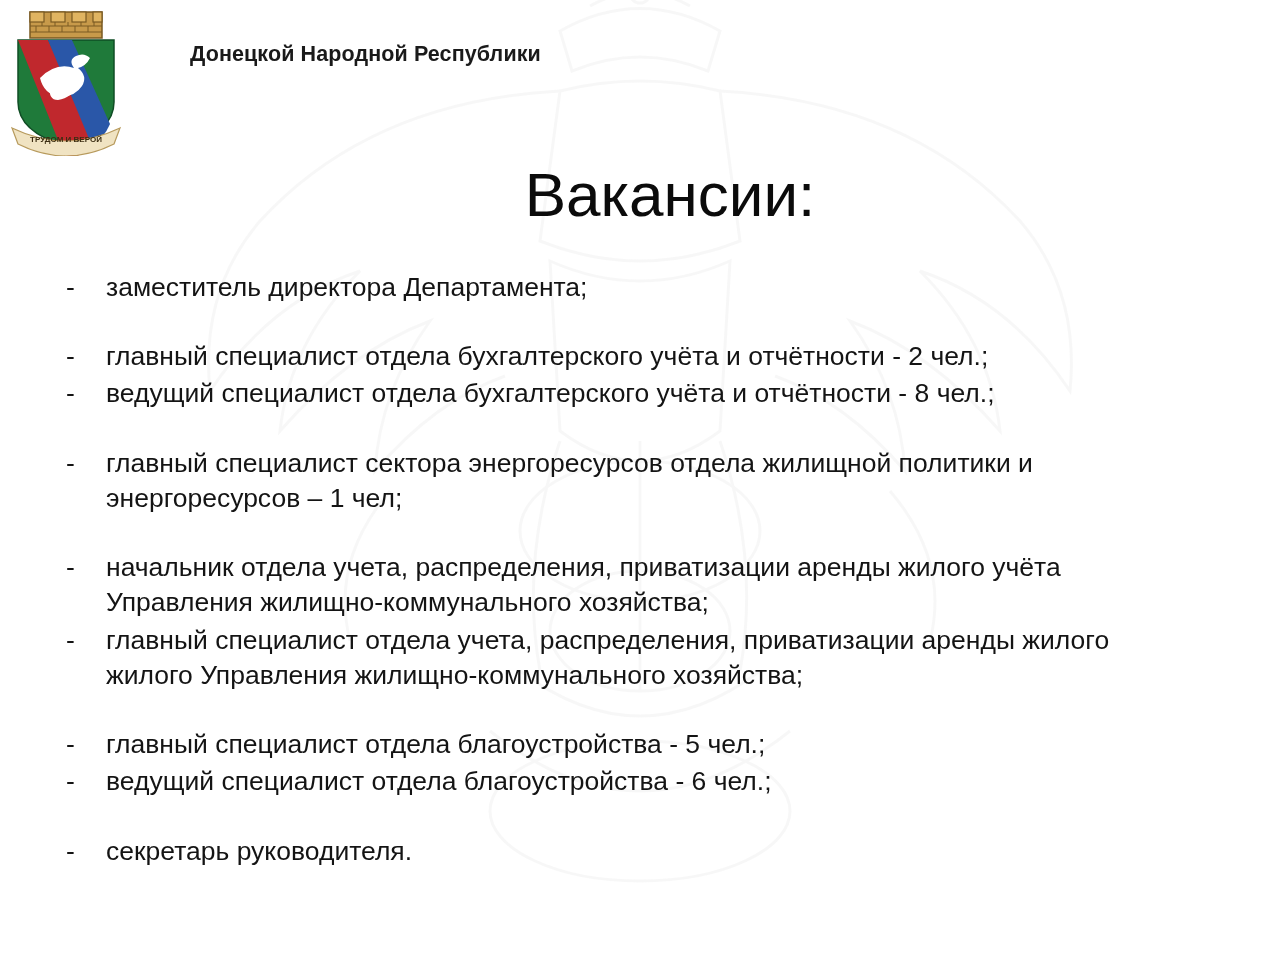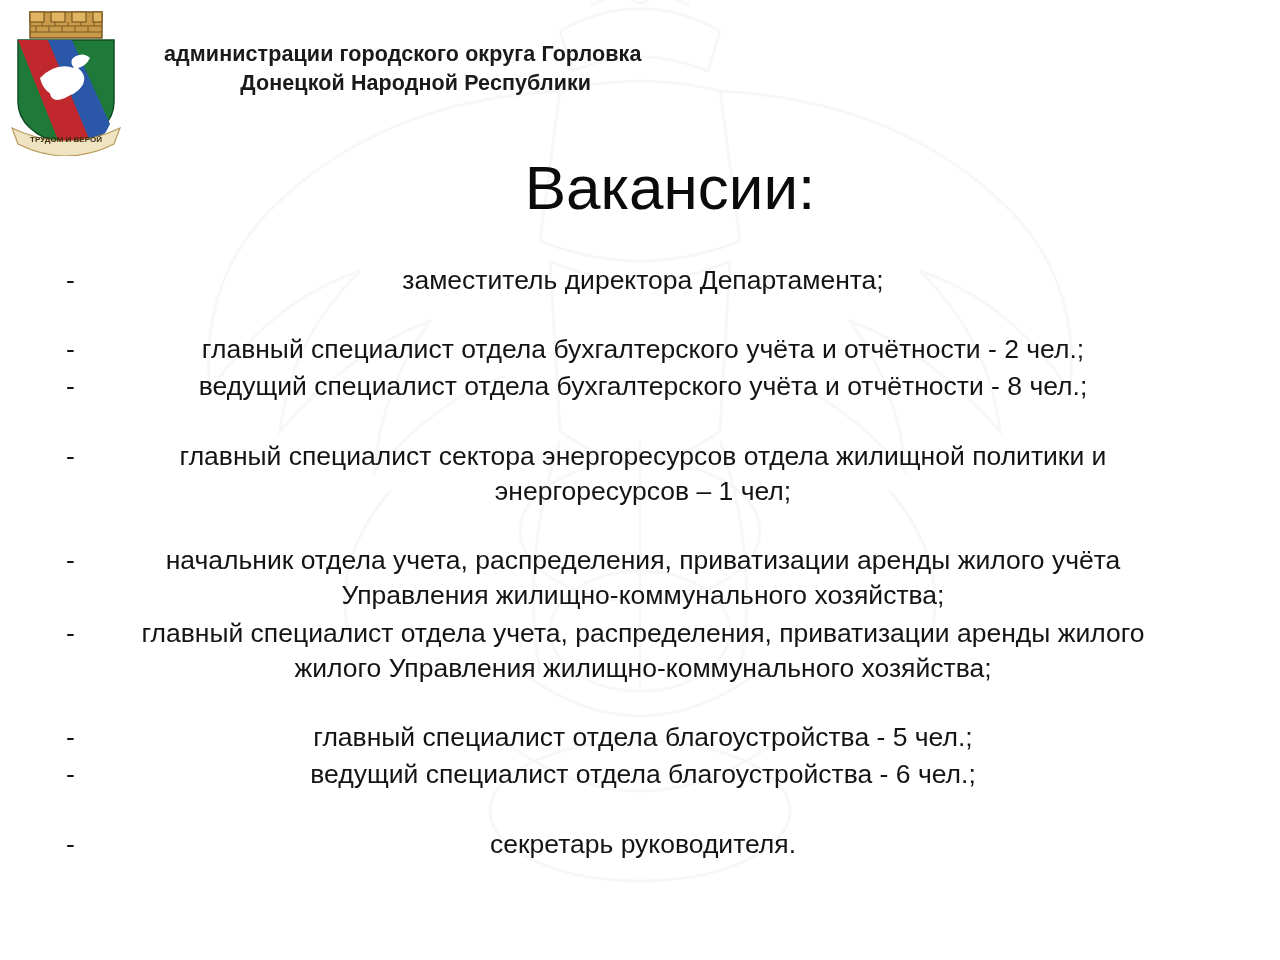--- a/index.html
+++ b/index.html
@@ -63,21 +63,21 @@
   .org-title .l2 { padding-left: 34px; }
   .org-title .l3 { padding-left: 60px; text-align: center; }
 
   .slide-title {
     position: relative;
     z-index: 2;
     text-align: center;
     font-size: 62px;
     line-height: 1;
     color: #0b0b0b;
-    margin-top: 1px;
+    margin-top: 8px;
     margin-left: 60px;
     font-weight: 400;
   }
 
   .content {
     position: relative;
     z-index: 2;
     margin: 44px 60px 0 60px;
     font-size: 26.5px;
     line-height: 1.33;
@@ -96,21 +96,20 @@
   }
   .dash {
     flex: 0 0 40px;
     text-align: left;
     padding-left: 6px;
     color: #141414;
   }
   .btext {
     flex: 1 1 auto;
     padding-right: 40px;
-    text-align: center;
   }
 </style>
 </head>
 <body>
 
 <div class="slide">
 
   <svg class="watermark" viewBox="0 0 1100 980" aria-hidden="true">
     <g fill="none" stroke="#e6e6e6" stroke-width="3">
 
@@ -175,21 +174,20 @@
           <path d="M30 70 q16 -16 34 -10 q-6 -8 2 -12 q8 -4 14 2 q-4 8 -12 10 q10 8 4 18 q-8 12 -24 10 q-14 -2 -18 -18 z"></path>
           <path d="M40 78 q14 6 28 -2 q-6 14 -20 16 q-10 0 -8 -14 z"></path>
         </g>
 
         <path d="M2 120 q54 26 108 0 l-6 16 q-48 24 -96 0 z" fill="#f0e3c2" stroke="#b79a5c" stroke-width="1.2"></path>
         <text x="56" y="134" font-family="Liberation Sans, sans-serif" font-size="8" font-weight="bold" fill="#3b2d12" text-anchor="middle">ТРУДОМ И ВЕРОЙ</text>
       </svg>
     </div>
 
     <div class="org-title">
-      <div class="l2">администрации городского округа Горловка</div>
       <div class="l3">Донецкой Народной Республики</div>
     </div>
   </div>
 
   <div class="slide-title">Вакансии:</div>
 
   <div class="content">
 
     <div class="group">
       <div class="bullet-row">

